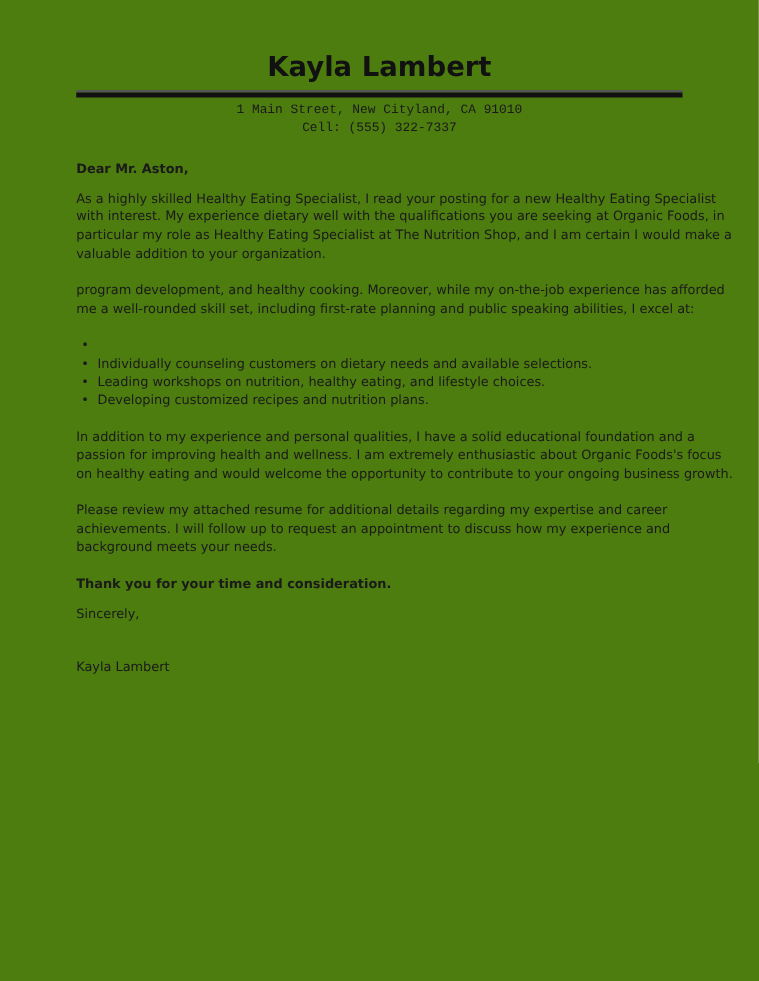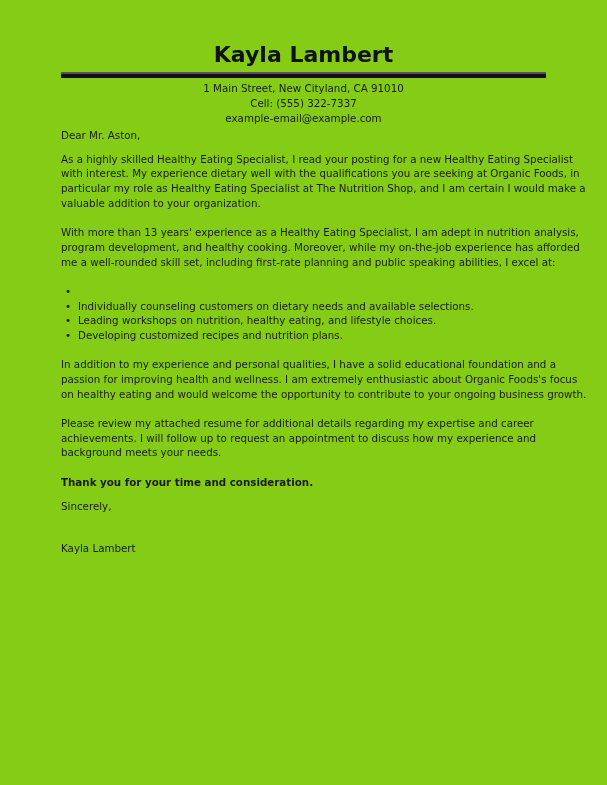--- a/index.html
+++ b/index.html
@@ -13,21 +13,21 @@
       position: relative;
       overflow: hidden;
       font-family: "DejaVu Sans", sans-serif;
       color: #1a1a1a;
     }
     .page {
       position: absolute;
       left: 0; top: 0;
       width: 607px;
       height: 785px;
-      background: #84cc16;
+      background: #4d7c0f;
     }
     .name {
       position: absolute;
       left: 0;
       width: 607px;
       top: 40px;
       text-align: center;
       font-family: "DejaVu Sans", sans-serif;
       font-weight: bold;
       font-size: 22px;
@@ -58,34 +58,35 @@
     }
     .contact {
       position: absolute;
       left: 0;
       width: 607px;
       top: 81px;
       text-align: center;
       font-size: 10.3px;
       line-height: 15px;
       color: #1a1a1a;
+      font-family: Liberation Mono, monospace;
     }
     .contact div { white-space: nowrap; }
     .body {
       position: absolute;
       left: 61px;
       top: 128px;
       width: 490px;
       font-size: 10.3px;
       line-height: 14.7px;
       color: #1a1a1a;
     }
     .line { white-space: nowrap; height: 14.7px; }
     .para { margin: 0 0 14.7px 0; }
-    .salutation { margin-bottom: 9px; }
+    .salutation { margin-bottom: 9px; font-weight: bold; }
     .bullets {
       list-style: none;
       margin: 0 0 14.7px 0;
       padding: 0;
     }
     .bullets li {
       position: relative;
       padding-left: 17px;
       white-space: nowrap;
       height: 14.7px;
@@ -106,35 +107,33 @@
   <div class="name">Kayla Lambert</div>
 
   <div class="rule">
     <div class="top-line"></div>
     <div class="bottom-line"></div>
   </div>
 
   <div class="contact">
     <div>1 Main Street, New Cityland, CA 91010</div>
     <div>Cell: (555) 322-7337</div>
-    <div>example-email@example.com</div>
   </div>
 
   <div class="body">
     <div class="line salutation">Dear Mr. Aston,</div>
 
     <div class="para">
       <div class="line">As a highly skilled Healthy Eating Specialist, I read your posting for a new Healthy Eating Specialist</div>
       <div class="line">with interest. My experience dietary well with the qualifications you are seeking at Organic Foods, in</div>
       <div class="line">particular my role as Healthy Eating Specialist at The Nutrition Shop, and I am certain I would make a</div>
       <div class="line">valuable addition to your organization.</div>
     </div>
 
     <div class="para">
-      <div class="line">With more than 13 years' experience as a Healthy Eating Specialist, I am adept in nutrition analysis,</div>
       <div class="line">program development, and healthy cooking. Moreover, while my on-the-job experience has afforded</div>
       <div class="line">me a well-rounded skill set, including first-rate planning and public speaking abilities, I excel at:</div>
     </div>
 
     <ul class="bullets">
       <li>
         <span class="bullet">•</span>
       </li>
       <li>
         <span class="bullet">•</span>

